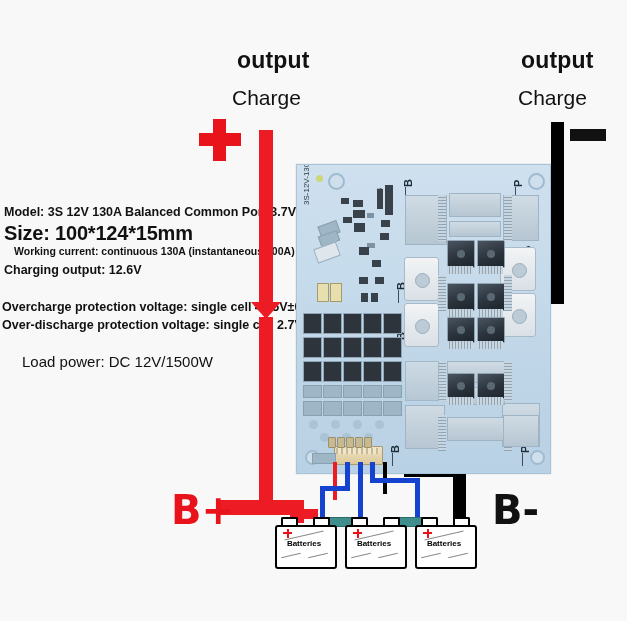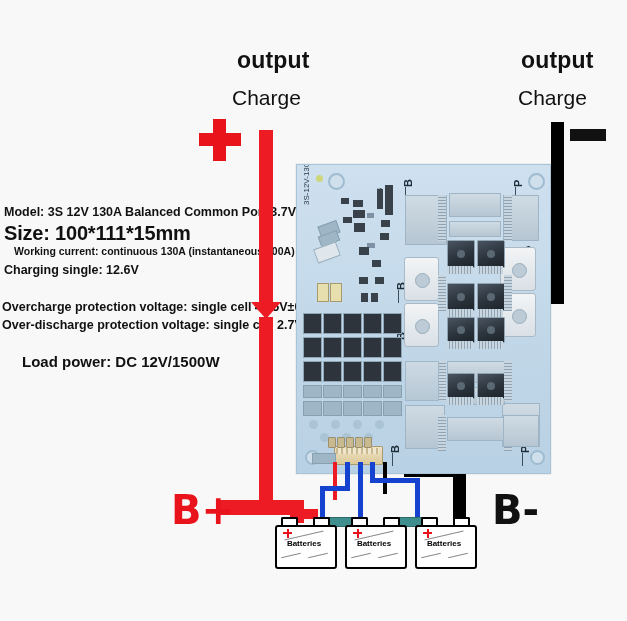--- a/index.html
+++ b/index.html
@@ -35,21 +35,21 @@
   .plus-red .vbar{position:absolute;background:#e8131b;left:14px;top:0;width:13px;height:42px;}
   .minus-black{position:absolute;background:#111;}
 
   
   .spec{color:#111;white-space:nowrap;font-family:"Liberation Sans",sans-serif;}
   .s-model{font-size:12.5px;font-weight:600;}
   .s-size{font-size:20px;font-weight:600;letter-spacing:-.2px;}
   .s-work{font-size:10.5px;font-weight:600;}
   .s-norm{font-size:12.5px;font-weight:600;}
   .s-small{font-size:10.5px;font-weight:600;}
-  .s-load{font-size:15px;font-weight:700;}
+  .s-load{font-size:15px;font-weight:400;}
 
   
   .wire{position:absolute;}
   .w-red{background:#ed1c24;}
   .w-black{background:#000;}
   .w-blue{background:#1642d0;}
   .arrow-down{
     position:absolute;width:0;height:0;
     border-left:15px solid transparent;
     border-right:15px solid transparent;
@@ -153,23 +153,23 @@
     <div class="hbar"></div>
       <div class="vbar"></div>
   </div>
 
   <div class="abs lbl-output" style="left:521px;top:35px;">output</div>
   <div class="abs lbl-charge" style="left:518px;top:74px;">Charge</div>
 
   <div class="minus-black" style="left:570px;top:117px;width:36px;height:12px;"></div>
 
   <div class="abs spec s-model" style="left:4px;top:193px;">Model: 3S 12V 130A Balanced Common Port 3.7V</div>
-  <div class="abs spec s-size" style="left:4px;top:210px;">Size: 100*111*15mm</div>
+  <div class="abs spec s-size" style="left:4px;top:210px;">Size: 100*124*15mm</div>
   <div class="abs spec s-work" style="left:14px;top:233px;">Working current: continuous 130A (instantaneous 700A)</div>
-  <div class="abs spec s-norm" style="left:4px;top:251px;">Charging single: 12.6V</div>
+  <div class="abs spec s-norm" style="left:4px;top:251px;">Charging output: 12.6V</div>
   <div class="abs spec s-norm" style="left:2px;top:288px;">Overcharge protection voltage: single cell 4.25V±0.025V</div>
   <div class="abs spec s-norm" style="left:2px;top:306px;">Over-discharge protection voltage: single cell 2.7V±0.05V</div>
   <div class="abs spec s-load" style="left:22px;top:341px;">Load power: DC 12V/1500W</div>
 
   <div class="wire w-red" style="left:259px;top:118px;width:14px;height:174px;"></div>
 
   <div class="arrow-down" style="left:251px;top:290px;"></div>
 
   <div class="wire w-red" style="left:259px;top:305px;width:14px;height:190px;"></div>
 

